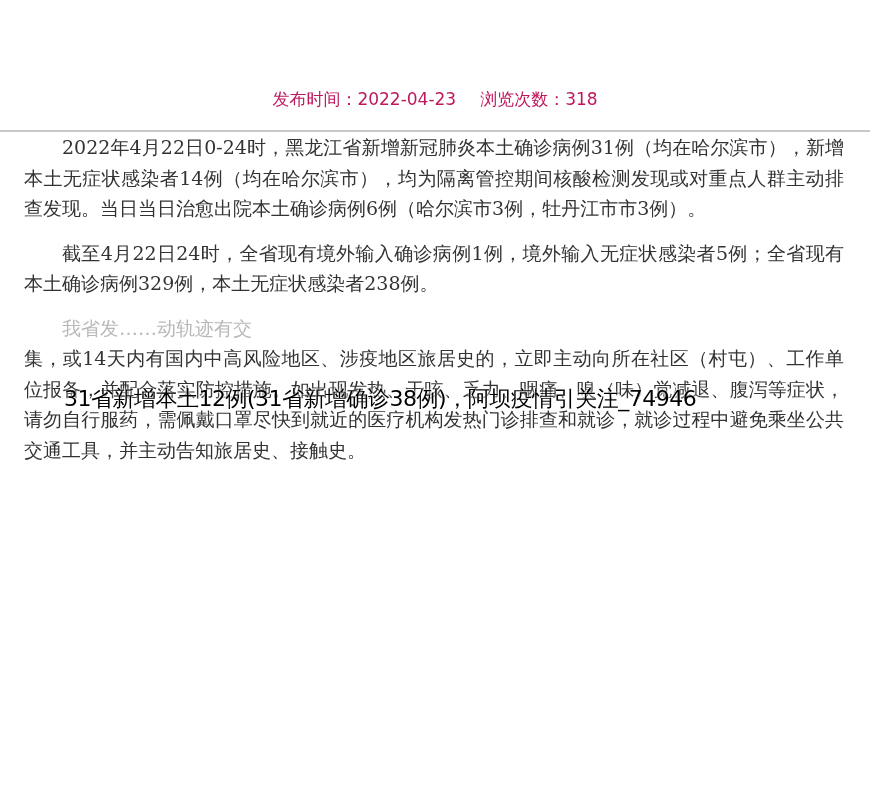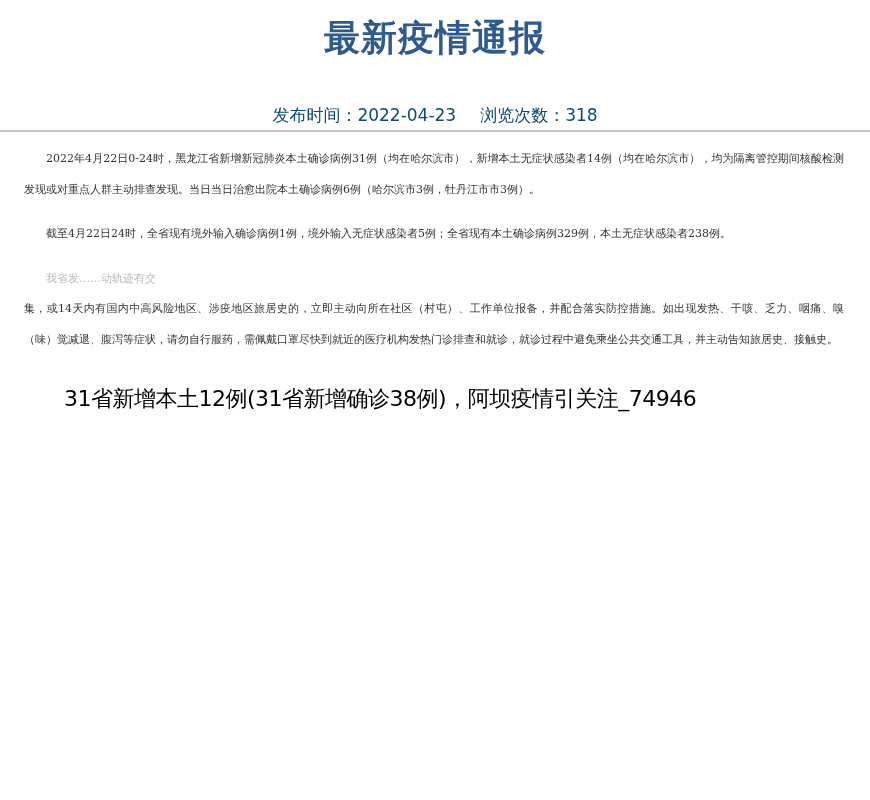--- a/index.html
+++ b/index.html
@@ -25,44 +25,44 @@
     width: 870px;
     text-align: center;
     font-family: "DejaVu Sans", sans-serif;
     font-weight: bold;
     font-size: 36px;
     letter-spacing: 1px;
     color: #2e5a8e;
   }
   .meta {
     position: absolute;
-    top: 104px;
+    top: 88px;
     left: 0;
     width: 870px;
     text-align: center;
     font-family: "DejaVu Sans", sans-serif;
     font-size: 17px;
-    color: #0c4a6e;
+    color: #be185d;
   }
   .meta .gap { display: inline-block; width: 24px; }
   .separator {
     position: absolute;
     top: 130px;
     left: 0;
     width: 870px;
     height: 2px;
     background: #c8c8c8;
   }
   .content {
     position: absolute;
-    top: 144px;
+    top: 132px;
     left: 24px;
     width: 820px;
     font-family: "DejaVu Serif", serif;
-    font-size: 11px;
+    font-size: 19px;
     line-height: 30.5px;
     color: #333;
   }
   .para {
     margin: 0 0 14px 0;
     text-indent: 2em;
     text-align: justify;
   }
   .para.p2 { margin-top: 4px; }
   .underlying {
@@ -78,21 +78,20 @@
     white-space: nowrap;
     letter-spacing: -0.5px;
     text-shadow: 0 0 2px #fff, 0 0 3px #fff;
   }
 </style>
 </head>
 <body>
 
 <div class="page">
 
-  <div class="title">最新疫情通报</div>
 
   <div class="meta">
     <span>发布时间：</span><span>2022-04-23</span><span class="gap"></span><span>浏览次数：</span><span>318</span>
   </div>
 
   <div class="separator"></div>
 
   <div class="content">
     <p class="para">2022年4月22日0-24时，黑龙江省新增新冠肺炎本土确诊病例31例（均在哈尔滨市），新增本土无症状感染者14例（均在哈尔滨市），均为隔离管控期间核酸检测发现或对重点人群主动排查发现。当日当日治愈出院本土确诊病例6例（哈尔滨市3例，牡丹江市市3例）。</p>
     <p class="para p2">截至4月22日24时，全省现有境外输入确诊病例1例，境外输入无症状感染者5例；全省现有本土确诊病例329例，本土无症状感染者238例。</p>

